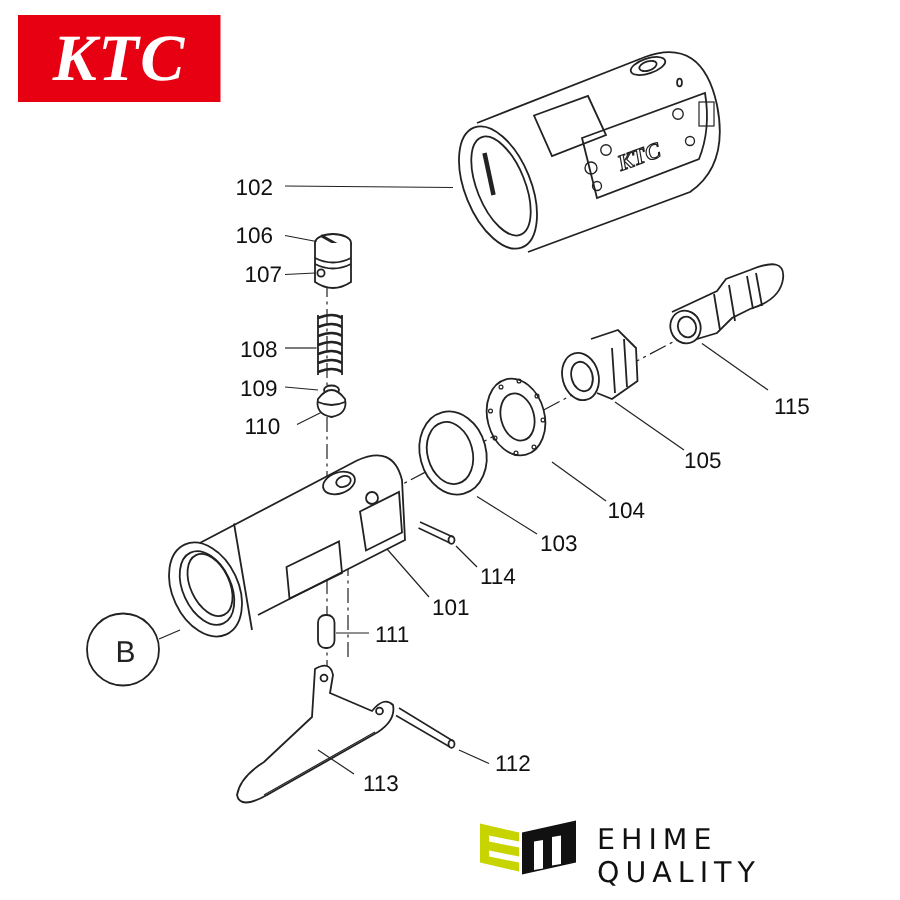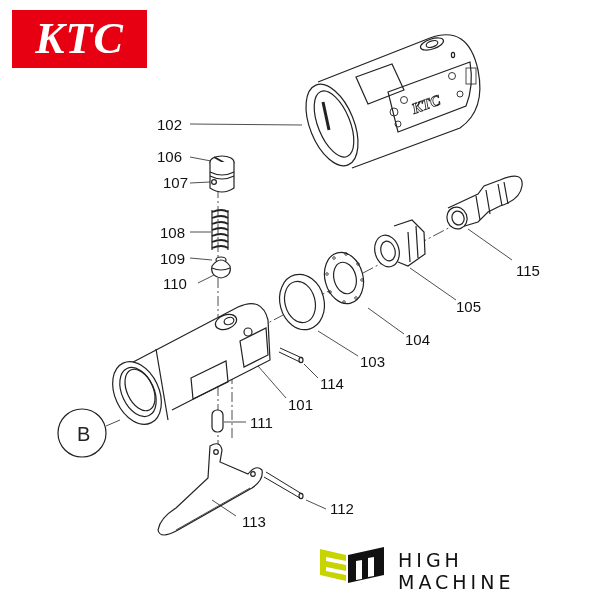--- a/index.html
+++ b/index.html
@@ -181,14 +181,14 @@
 
 <div class="brand">
   <svg class="mark" viewBox="0 0 70 40">
     <polygon points="2,4 28,10 28,36 2,30" fill="#c8d400"></polygon>
     <polygon points="8,12 28,16 28,20 8,16" fill="#fff"></polygon>
     <polygon points="8,22 28,26 28,30 8,26" fill="#fff"></polygon>
     <polygon points="30,10 66,2 66,30 30,38" fill="#111"></polygon>
     <polygon points="38,16 44,15 44,34 38,35" fill="#fff"></polygon>
     <polygon points="50,13 56,12 56,31 50,32" fill="#fff"></polygon>
   </svg>
-  <div class="name">HIGH MACHINE</div>
+  <div class="name">EHIME QUALITY</div>
 </div>
 
 </body></html>

